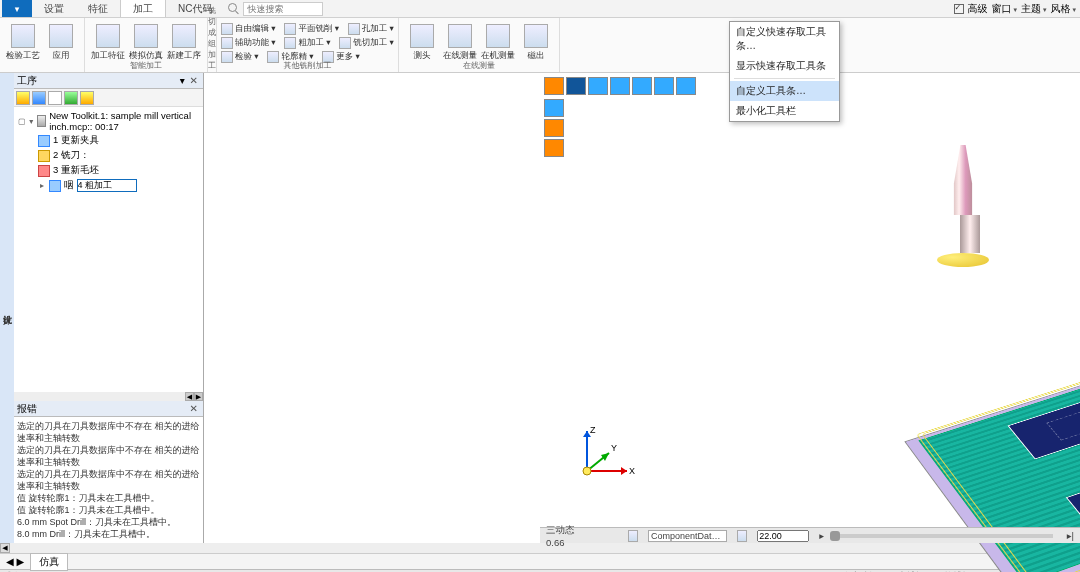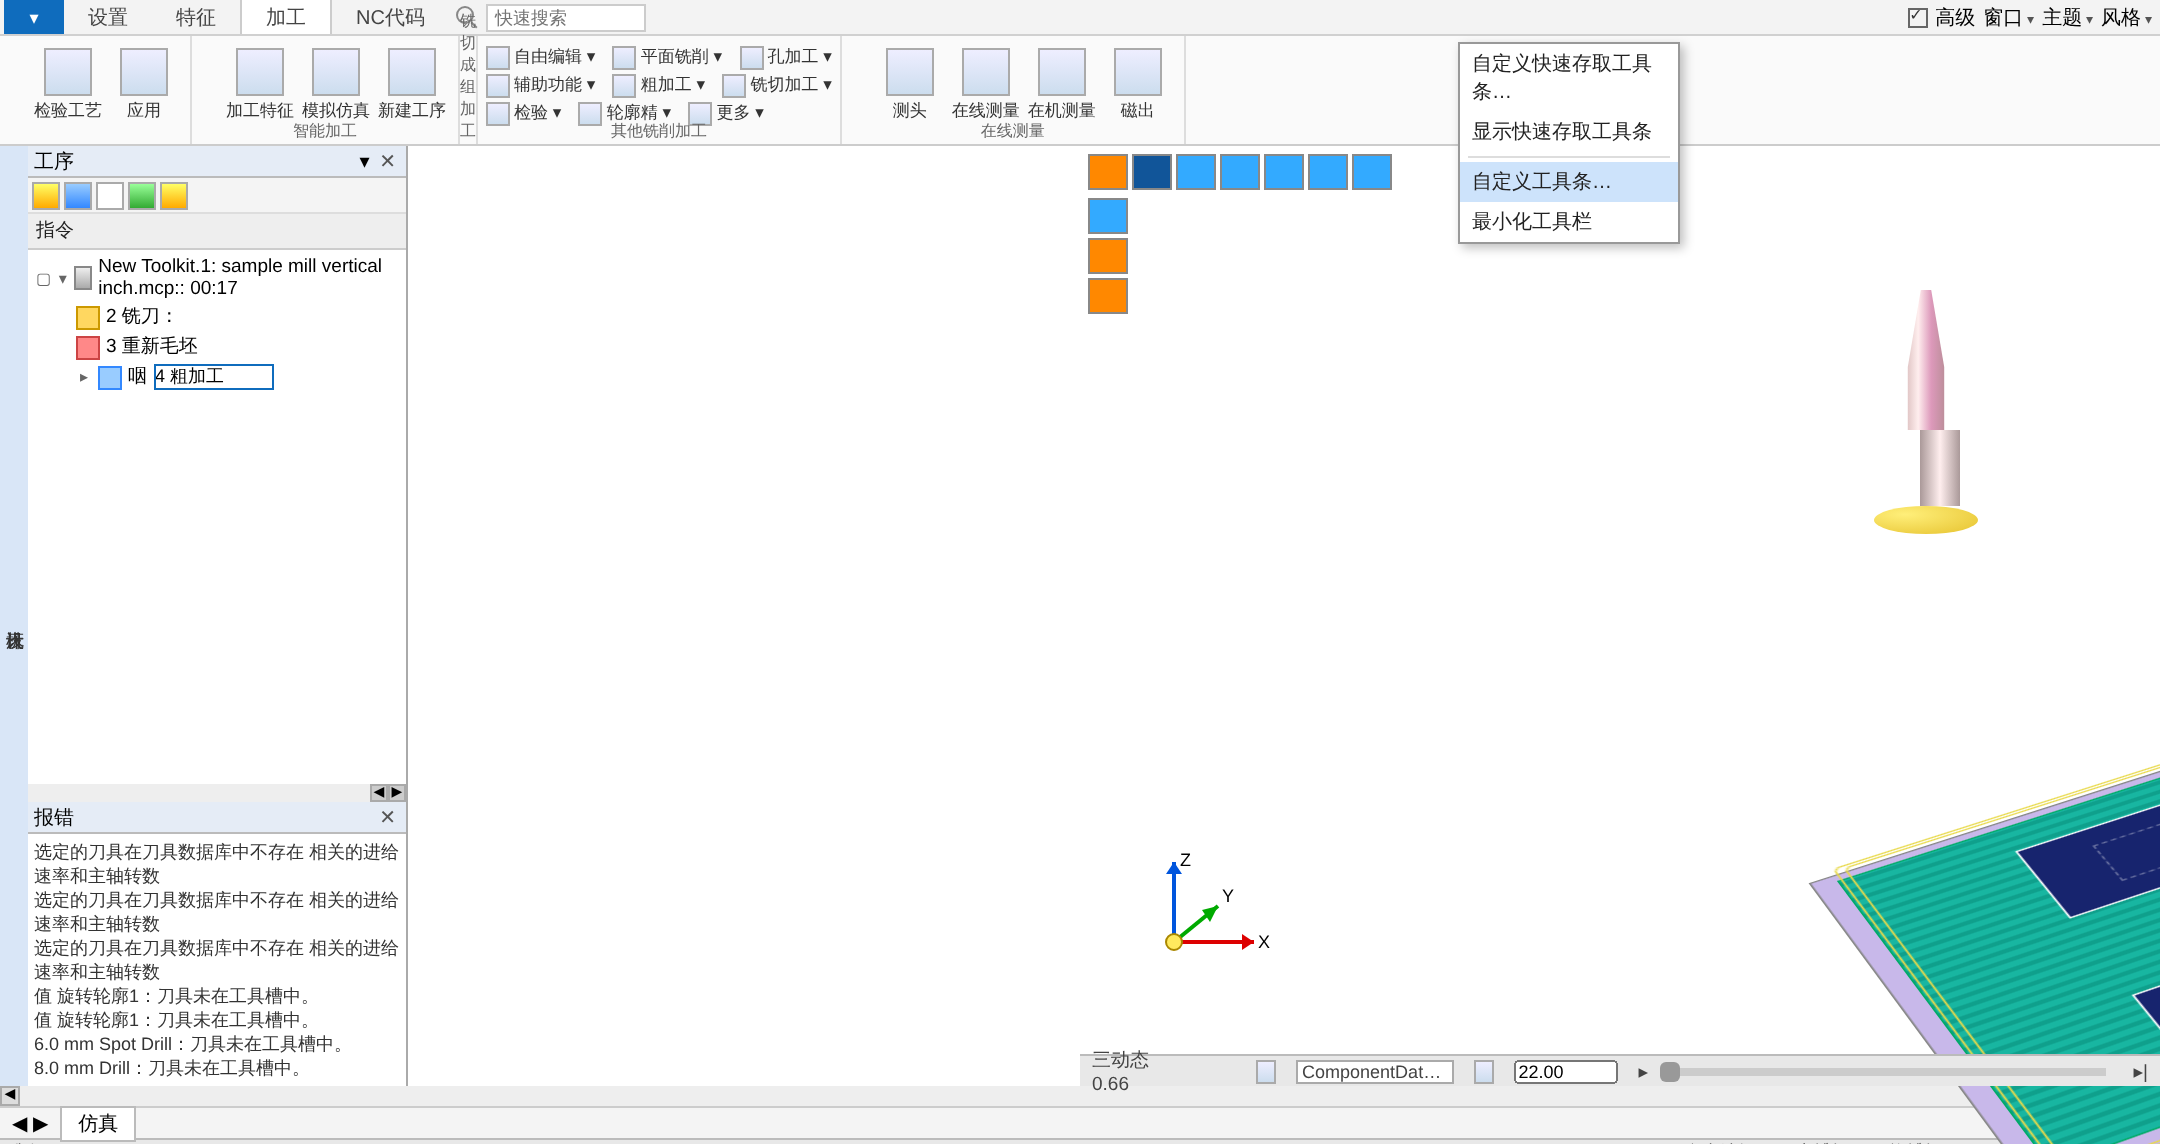--- a/index.html
+++ b/index.html
@@ -20,21 +20,21 @@
 .chk { width: 10px; height: 10px; border: 1px solid #666; display: inline-block; position: relative; }
 .chk::after { content: "✓"; font-size: 8px; position: absolute; top: -2px; left: 0; color: #333; }
 .drop::after { content: " ▾"; font-size: 7px; color: #555; }
 
 
 .ribbon { height: 55px; background: #fafafa; border-bottom: 1px solid #ccc; display: flex; }
 .ribbon-group { border-right: 1px solid #ddd; padding: 2px 4px; display: flex; flex-direction: column; position: relative; }
 .group-label { position: absolute; bottom: 1px; left: 0; right: 0; text-align: center; font-size: 8px; color: #666; }
 .big-btn { width: 38px; display: flex; flex-direction: column; align-items: center; justify-content: center; font-size: 8.5px; color: #333; padding-top: 4px; gap: 2px; }
 .big-btn .ico { width: 24px; height: 24px; border: 1px solid #aaa; background: linear-gradient(#eef,#cde); }
-.group-big { display: flex; margin-left: 11px; }
+.group-big { display: flex; }
 .sm-row { display: flex; align-items: center; gap: 2px; font-size: 8.5px; color: #333; height: 13px; }
 .sm-ico { width: 12px; height: 12px; background: linear-gradient(#eef,#cde); border: 1px solid #aaa; }
 .sm-stack { display: flex; flex-direction: column; gap: 1px; padding-top: 2px; }
 
 
 .ctx-menu { position: absolute; right: 240px; top: 21px; width: 111px; background: #fff; border: 1px solid #999; box-shadow: 2px 2px 5px rgba(0,0,0,0.25); z-index: 50; }
 .ctx-item { padding: 3px 6px; font-size: 10px; color: #222; }
 .ctx-item.sel { background: #cde3fb; }
 .ctx-sep { height: 1px; background: #ddd; margin: 2px 4px; }
 
@@ -216,27 +216,30 @@
         <span>工序</span>
         <span><span class="pin">▾</span> <span class="x">✕</span></span>
       </div>
       <div class="toolbar-p">
         <div class="tb-ic y"></div>
         <div class="tb-ic b"></div>
         <div class="tb-ic"></div>
         <div class="tb-ic g"></div>
         <div class="tb-ic y"></div>
       </div>
-      <div class="section-lbl">指令</div>
       <div class="tree">
         <div class="tree-item">
             <span class="exp">▢</span>
             <span class="exp">▾</span>
             <span class="ti-ico tool"></span>
             <span>New Toolkit.1: sample mill vertical inch.mcp:: 00:17</span>
+          </div>
+        <div class="tree-item" style="padding-left:22px">
+            <span class="ti-ico g"></span>
+            <span>1 更新夹具</span>
           </div>
         <div class="tree-item" style="padding-left:22px">
             <span class="ti-ico y"></span>
             <span>2 铣刀：</span>
           </div>
         <div class="tree-item" style="padding-left:22px">
             <span class="ti-ico r"></span>
             <span>3 重新毛坯</span>
           </div>
         <div class="tree-item edit" style="padding-left:22px">

